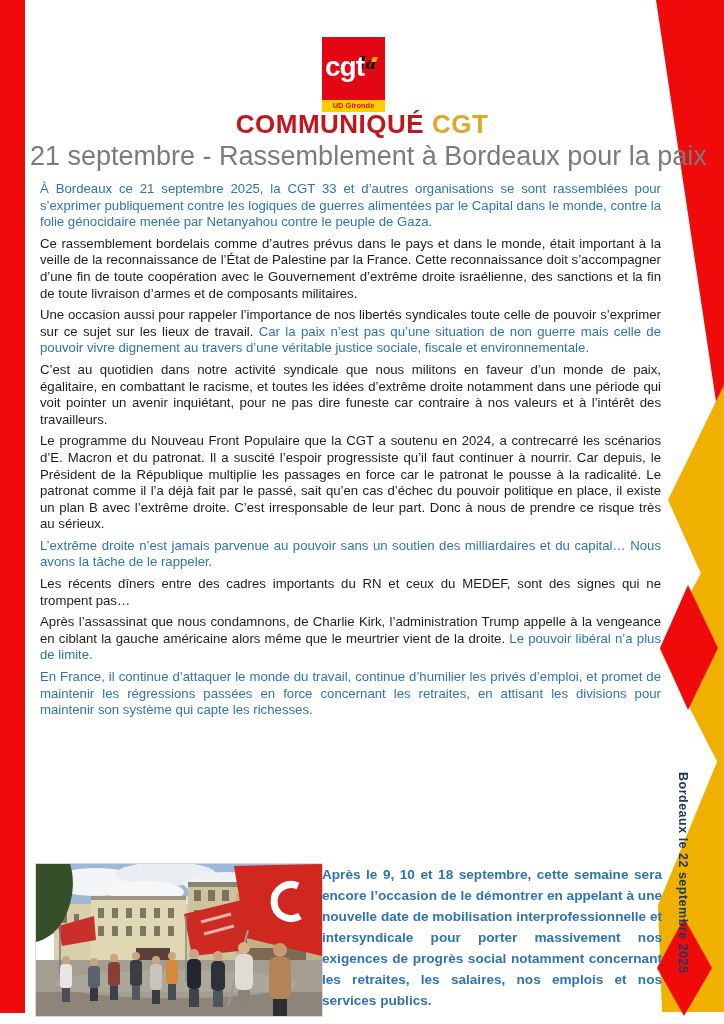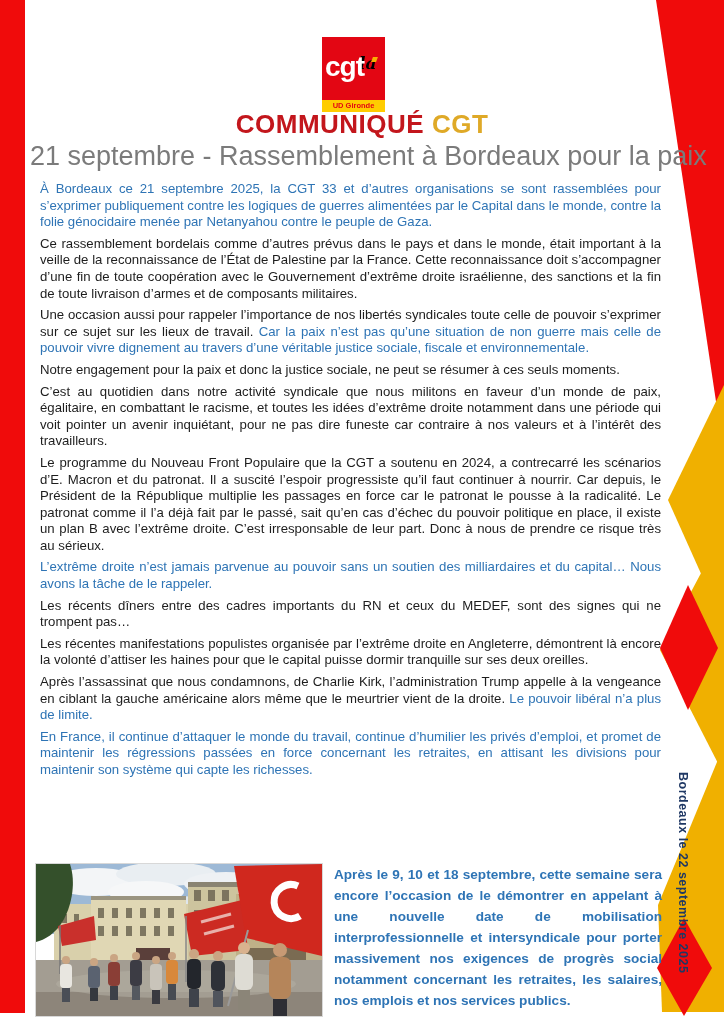--- a/index.html
+++ b/index.html
@@ -25,21 +25,21 @@
   .kicker{position:absolute;left:0;top:109px;width:724px;text-align:center;font-size:26px;font-weight:bold;letter-spacing:.5px;z-index:1;}
   .kicker .w1{color:var(--kickred);} .kicker .w2{color:var(--kickgold);}
 
   .page-title{position:absolute;left:30px;top:141px;width:664px;text-align:center;
     font-size:27px;color:var(--titlegray);font-weight:400;white-space:nowrap;z-index:1;}
 
   .content{position:absolute;left:40px;top:181px;width:621px;height:684px;overflow:hidden;z-index:1;}
   .content p{margin:0 0 5px 0;font-size:13.2px;line-height:16.6px;text-align:justify;color:#1d1d1d;}
   .t-blue{color:var(--blue);}
 
-  .bottom-row{position:absolute;left:36px;top:864px;width:626px;height:156px;display:flex;gap:12px;z-index:1;}
+  .bottom-row{position:absolute;left:36px;top:864px;width:626px;height:156px;display:flex;z-index:1;}
   .photo{width:286px;height:152px;flex:0 0 286px;outline:1px solid #d8d8d8;}
   .closing{flex:1;font-size:13.6px;font-weight:bold;line-height:21px;color:var(--blue);text-align:justify;}
 
   .side-date{position:absolute;left:676px;top:772px;height:245px;z-index:2;
     writing-mode:vertical-rl;font-size:12.5px;font-weight:bold;color:var(--navy);letter-spacing:.5px;}
 </style>
 </head>
 <body style="--red: #f00b0b; --gold: #f0b000; --blue: #2e74b5; --titlegray: #7b7b7b; --kickred: #c3161c; --kickgold: #dfa927; --navy: #1f3864; --logored: #e30613;">
 
 <div class="left-stripe"></div>
@@ -63,26 +63,24 @@
 <div class="kicker">
   <span class="w1">COMMUNIQUÉ </span><span class="w2">CGT</span>
 </div>
 
 <div class="page-title">21 septembre - Rassemblement à Bordeaux pour la paix</div>
 
 <div class="content">
   <p><span></span><span class="t-blue">À Bordeaux ce 21 septembre 2025, la CGT 33 et d’autres organisations se sont rassemblées pour s’exprimer publiquement contre les logiques de guerres alimentées par le Capital dans le monde, contre la folie génocidaire menée par Netanyahou contre le peuple de Gaza.</span></p>
   <p><span>Ce rassemblement bordelais comme d’autres prévus dans le pays et dans le monde, était important à la veille de la reconnaissance de l’État de Palestine par la France. Cette reconnaissance doit s’accompagner d’une fin de toute coopération avec le Gouvernement d’extrême droite israélienne, des sanctions et la fin de toute livraison d’armes et de composants militaires.</span><span class="t-blue"></span></p>
   <p><span>Une occasion aussi pour rappeler l’importance de nos libertés syndicales toute celle de pouvoir s’exprimer sur ce sujet sur les lieux de travail. </span><span class="t-blue">Car la paix n’est pas qu’une situation de non guerre mais celle de pouvoir vivre dignement au travers d’une véritable justice sociale, fiscale et environnementale.</span></p>
-  <p><span>Notre engagement pour la paix et donc la justice sociale, ne peut se résumer à ces seuls moments.</span><span class="t-blue"></span></p>
   <p><span>C’est au quotidien dans notre activité syndicale que nous militons en faveur d’un monde de paix, égalitaire, en combattant le racisme, et toutes les idées d’extrême droite notamment dans une période qui voit pointer un avenir inquiétant, pour ne pas dire funeste car contraire à nos valeurs et à l’intérêt des travailleurs.</span><span class="t-blue"></span></p>
   <p><span>Le programme du Nouveau Front Populaire que la CGT a soutenu en 2024, a contrecarré les scénarios d’E. Macron et du patronat. Il a suscité l’espoir progressiste qu’il faut continuer à nourrir. Car depuis, le Président de la République multiplie les passages en force car le patronat le pousse à la radicalité. Le patronat comme il l’a déjà fait par le passé, sait qu’en cas d’échec du pouvoir politique en place, il existe un plan B avec l’extrême droite. C’est irresponsable de leur part. Donc à nous de prendre ce risque très au sérieux.</span><span class="t-blue"></span></p>
   <p><span></span><span class="t-blue">L’extrême droite n’est jamais parvenue au pouvoir sans un soutien des milliardaires et du capital… Nous avons la tâche de le rappeler.</span></p>
   <p><span>Les récents dîners entre des cadres importants du RN et ceux du MEDEF, sont des signes qui ne trompent pas…</span><span class="t-blue"></span></p>
-  <p><span>Les récentes manifestations populistes organisée par l’extrême droite en Angleterre, démontrent là encore la volonté d’attiser les haines pour que le capital puisse dormir tranquille sur ses deux oreilles.</span><span class="t-blue"></span></p>
   <p><span>Après l’assassinat que nous condamnons, de Charlie Kirk, l’administration Trump appelle à la vengeance en ciblant la gauche américaine alors même que le meurtrier vient de la droite. </span><span class="t-blue">Le pouvoir libéral n’a plus de limite.</span></p>
   <p><span></span><span class="t-blue">En France, il continue d’attaquer le monde du travail, continue d’humilier les privés d’emploi, et promet de maintenir les régressions passées en force concernant les retraites, en attisant les divisions pour maintenir son système qui capte les richesses.</span></p>
 
 </div>
 
 <div class="bottom-row">
   <svg class="photo" viewBox="0 0 286 152" preserveAspectRatio="none" aria-hidden="true">
 
     <rect x="0" y="0" width="286" height="70" fill="#9db9d6"></rect>
     <ellipse cx="60" cy="18" rx="45" ry="14" fill="#f3f5f7"></ellipse>

